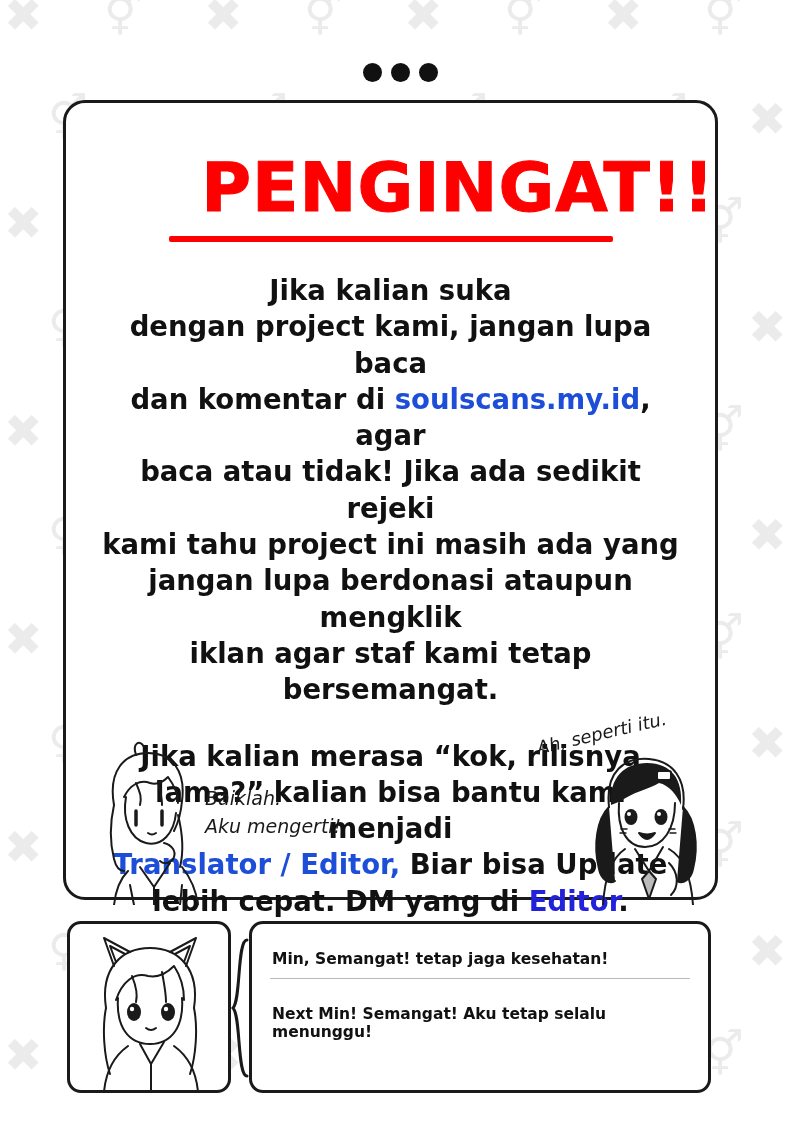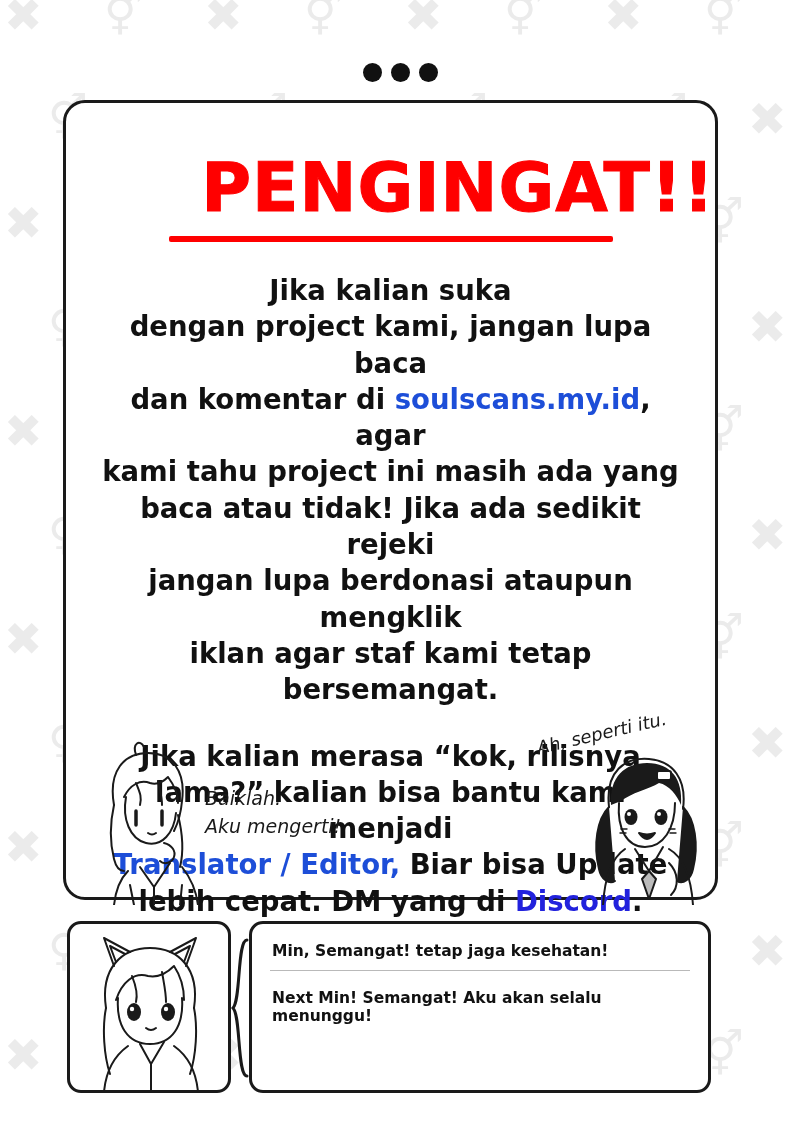--- a/index.html
+++ b/index.html
@@ -172,21 +172,21 @@
     font-weight: bold;
     font-size: 15px;
     letter-spacing: 4px;
     color: #111111;
     background: #ffffff;
     padding: 3px 0;
     z-index: 3;
   }
   #comment-label .slash { font-weight: bold; letter-spacing: 0; }
   .comment-line {
-    margin: 4px 18px;
+    margin: 12px 18px;
     padding: 14px 2px 10px 2px;
     border-bottom: 1.5px solid #b9b9b9;
     font-family: "DejaVu Sans", sans-serif;
     font-weight: bold;
     font-size: 15.5px;
     color: #111111;
   }
   .comment-line:last-child { border-bottom: none; }
 
   
@@ -303,30 +303,30 @@
   <div id="title-block">
     <div id="reminder-title">PENGINGAT!!</div>
     <div id="title-underline"></div>
   </div>
 
   <div id="body-text">
     <div id="para-1">
       <div>Jika kalian suka</div>
       <div>dengan project kami, jangan lupa baca</div>
       <div><span>dan komentar di </span><span class="red">soulscans.my.id</span><span>, agar</span></div>
+      <div>baca atau tidak! Jika ada sedikit rejeki</div>
       <div>kami tahu project ini masih ada yang</div>
-      <div>baca atau tidak! Jika ada sedikit rejeki</div>
       <div>jangan lupa berdonasi ataupun mengklik</div>
       <div>iklan agar staf kami tetap bersemangat.</div>
     </div>
     <div id="para-2">
       <div>Jika kalian merasa “kok, rilisnya</div>
       <div>lama?” kalian bisa bantu kami menjadi</div>
       <div><span class="red">Translator / Editor,</span><span> Biar bisa Update</span></div>
-      <div><span>lebih cepat. DM yang di </span><span class="blue">Discord</span><span>.</span></div>
+      <div><span>lebih cepat. DM yang di </span><span class="blue">Editor</span><span>.</span></div>
     </div>
   </div>
 </div>
 
 <div id="char-left" class="char">
   <svg viewBox="0 0 150 170" width="150" height="170" xmlns="http://www.w3.org/2000/svg">
     <g fill="none" stroke="#1a1a1a" stroke-width="2" stroke-linecap="round" stroke-linejoin="round">
 
       <path d="M58 20 C54 8, 62 4, 66 12"></path>
 
@@ -437,15 +437,15 @@
     </svg>
   </div>
 
   <svg id="bracket" viewBox="0 0 18 140">
     <path d="M16 2 C6 2, 10 62, 2 70 C10 78, 6 138, 16 138" fill="none" stroke="#1a1a1a" stroke-width="3" stroke-linecap="round"></path>
   </svg>
 
 
   <div id="comment-panel">
     <div class="comment-line">Min, Semangat! tetap jaga kesehatan!</div>
-    <div class="comment-line">Next Min! Semangat! Aku akan selalu menunggu!</div>
+    <div class="comment-line">Next Min! Semangat! Aku tetap selalu menunggu!</div>
   </div>
 </div>
 
 </body></html>

